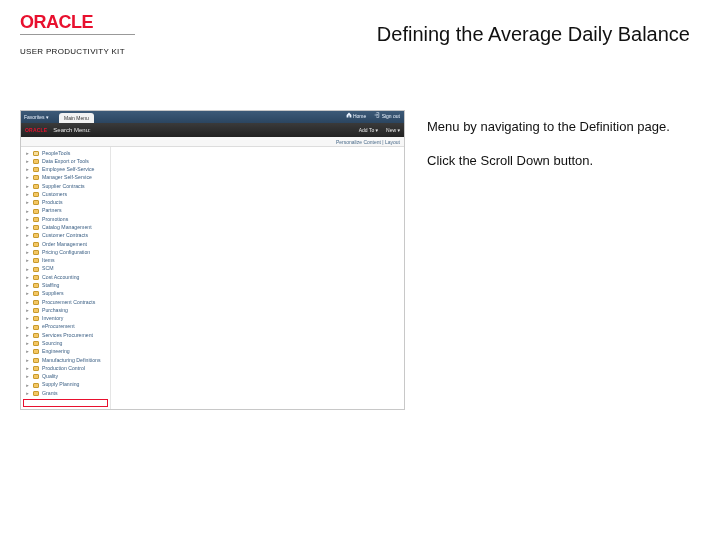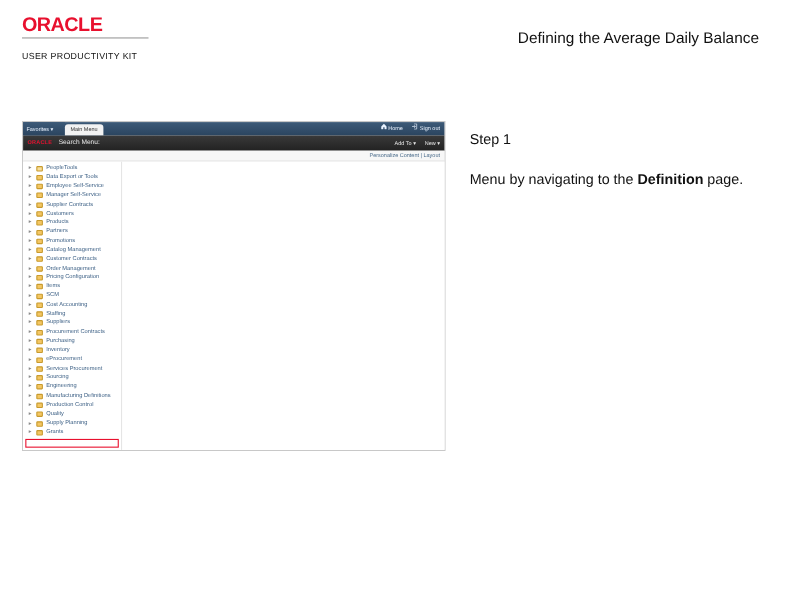--- a/index.html
+++ b/index.html
@@ -37,21 +37,21 @@
   .brand-sub {
     font-size: 8px;
     color: #111;
     letter-spacing: 0.3px;
     margin-top: 1px;
     border-top: 1px solid #999;
     padding-top: 12px;
     width: 115px;
   }
   .page-title {
-    font-size: 14px;
+    font-size: 20px;
     color: #111;
     margin-right: 10px;
     font-weight: normal;
   }
   .content-row {
     position: absolute;
     top: 110px;
     left: 20px;
     right: 20px;
     bottom: 20px;
@@ -179,21 +179,21 @@
   }
   .instructions {
     flex: 1;
     padding-top: 8px;
     font-size: 13px;
     color: #111;
     line-height: 1.4;
   }
   .step-label { margin-bottom: 18px; }
   .instr-p { margin-bottom: 16px; }
-  .bold { font-weight: bold; }
+  .bold { font-weight: normal; }
 </style>
 </head>
 <body>
 
 <div class="header">
   <div class="brand">
     <div class="brand-logo">ORACLE</div>
     <div class="brand-sub">USER PRODUCTIVITY KIT</div>
   </div>
   <div class="page-title">Defining the Average Daily Balance</div>
@@ -389,19 +389,21 @@
               <span>Grants</span>
             </li>
           </ul>
         <div class="scroll-highlight"></div>
       </div>
       <div class="main-col"></div>
     </div>
   </div>
 
   <div class="instructions">
-    <div class="step-label">Step 1</div>
     <p class="instr-p">
       <span>Menu by navigating to the </span><span class="bold">Definition</span><span> page.</span>
     </p>
+    <p class="instr-p">
+      <span>Click the </span><span class="bold">Scroll Down</span><span> button.</span>
+    </p>
   </div>
 
 </div>
 
 </body></html>

